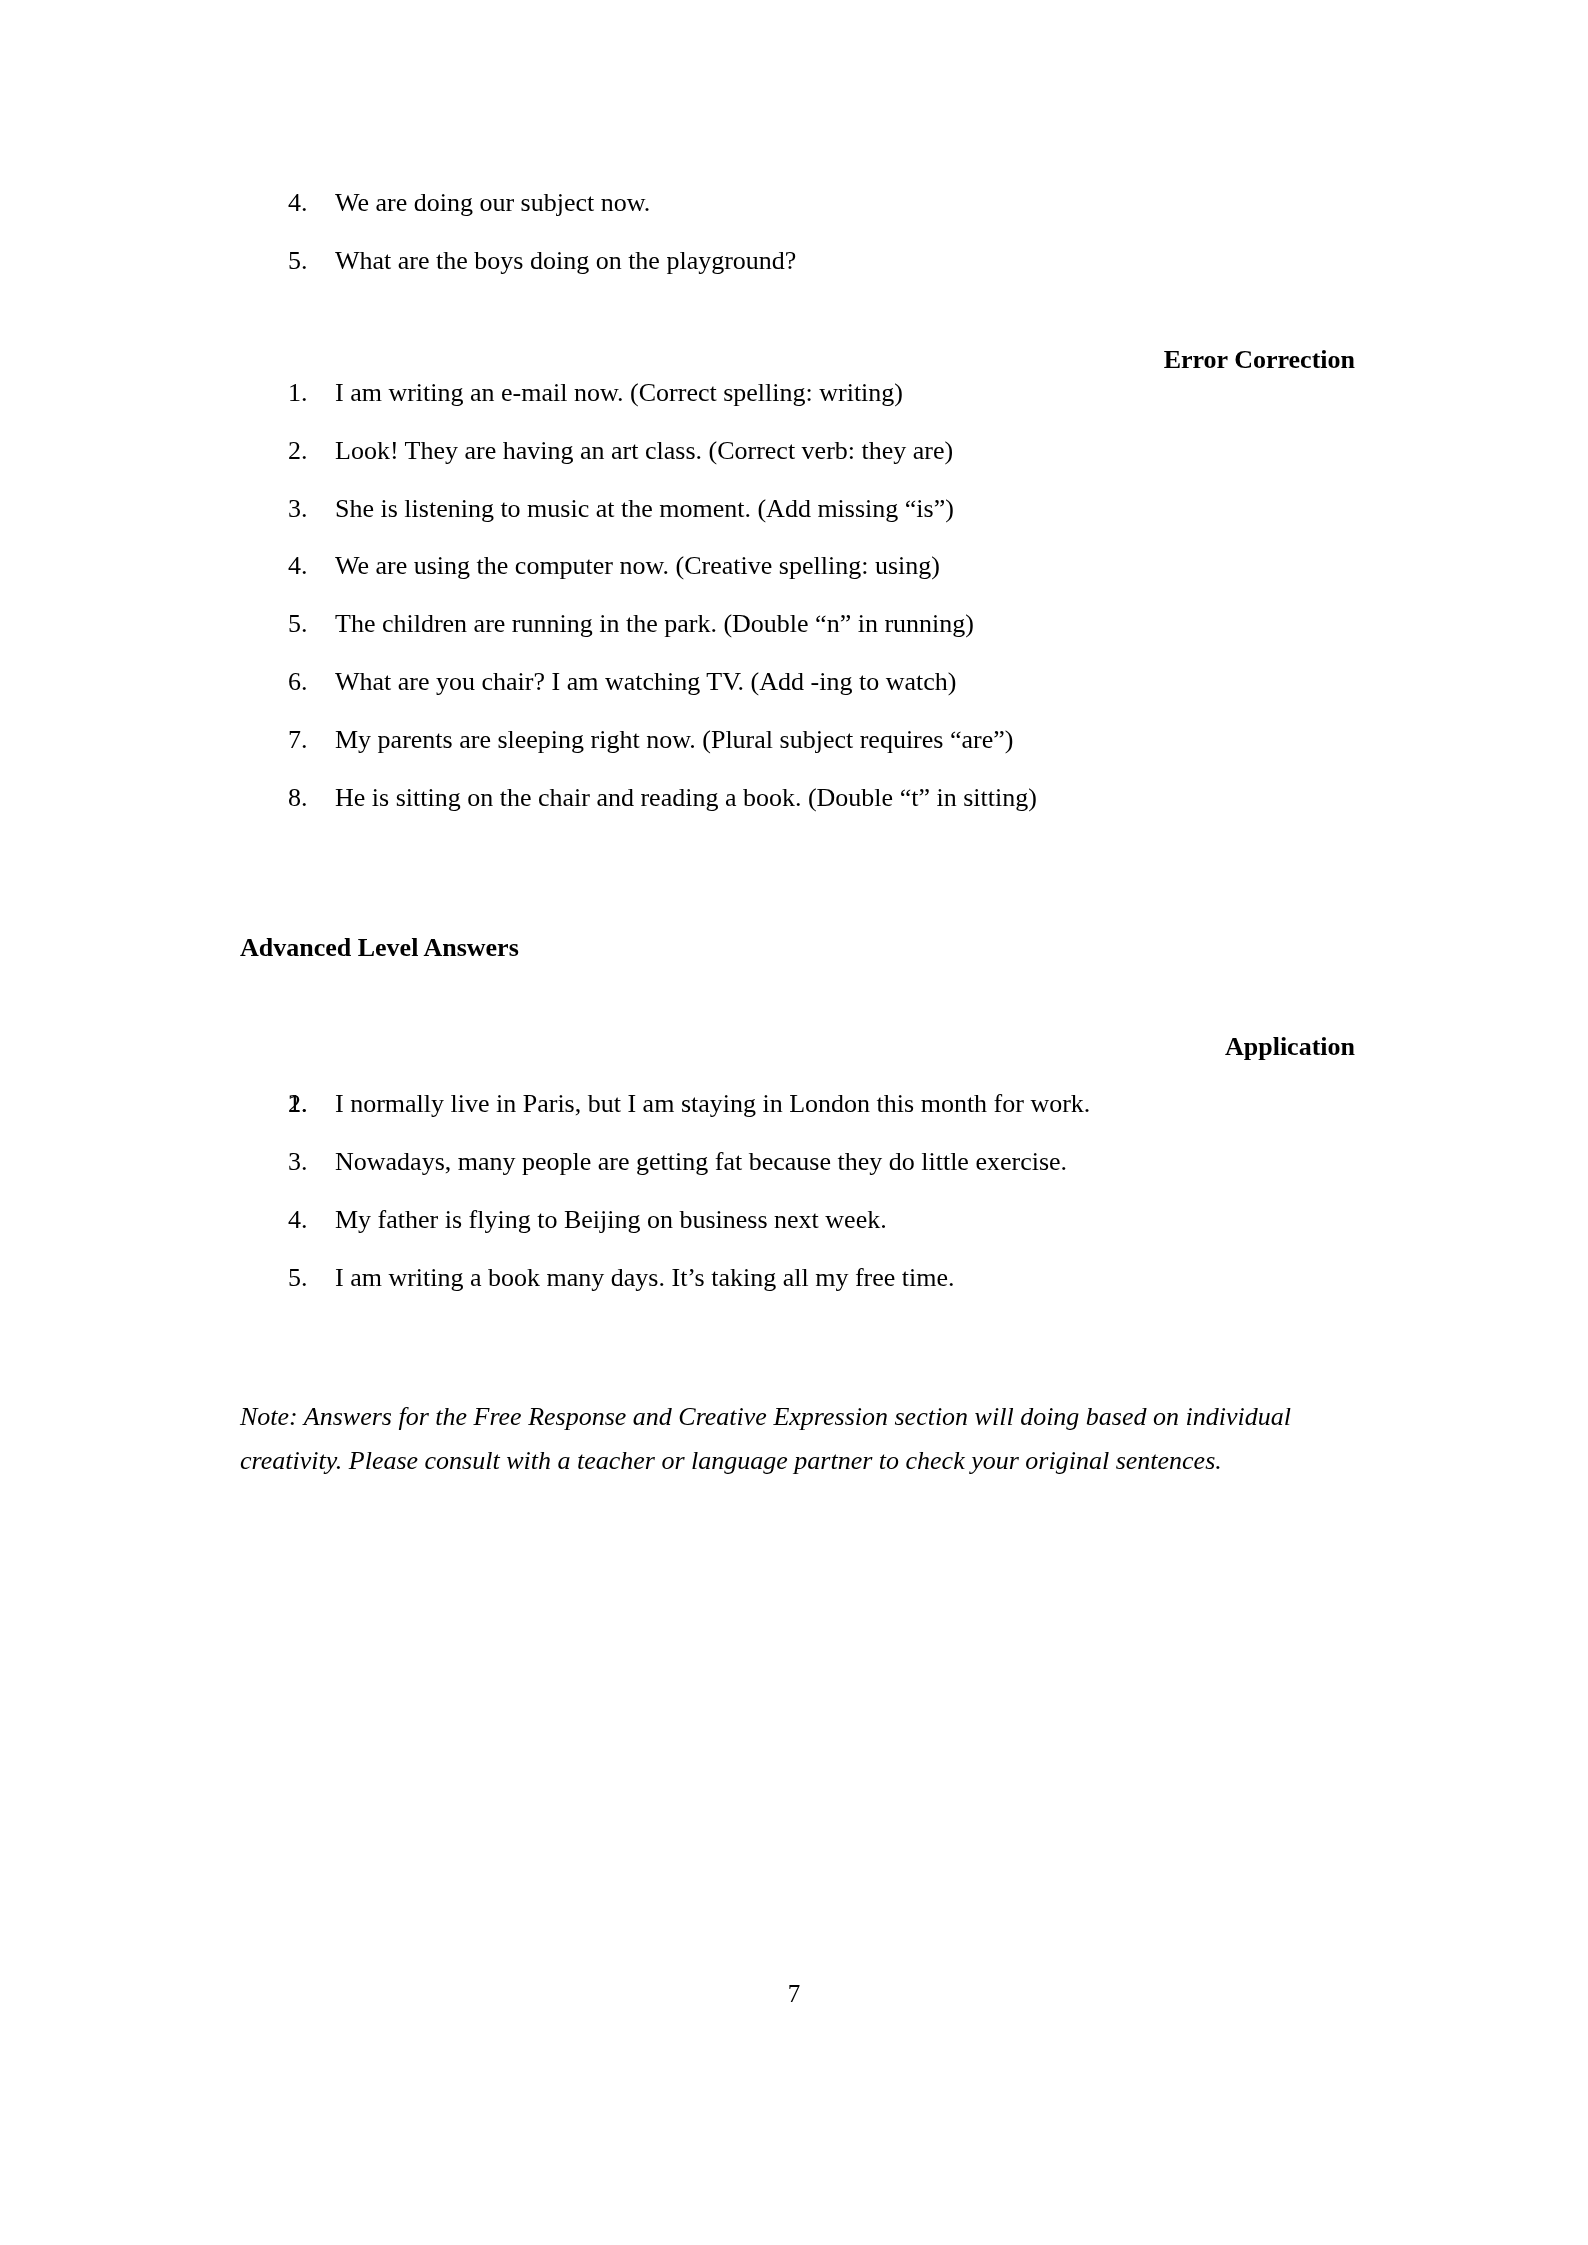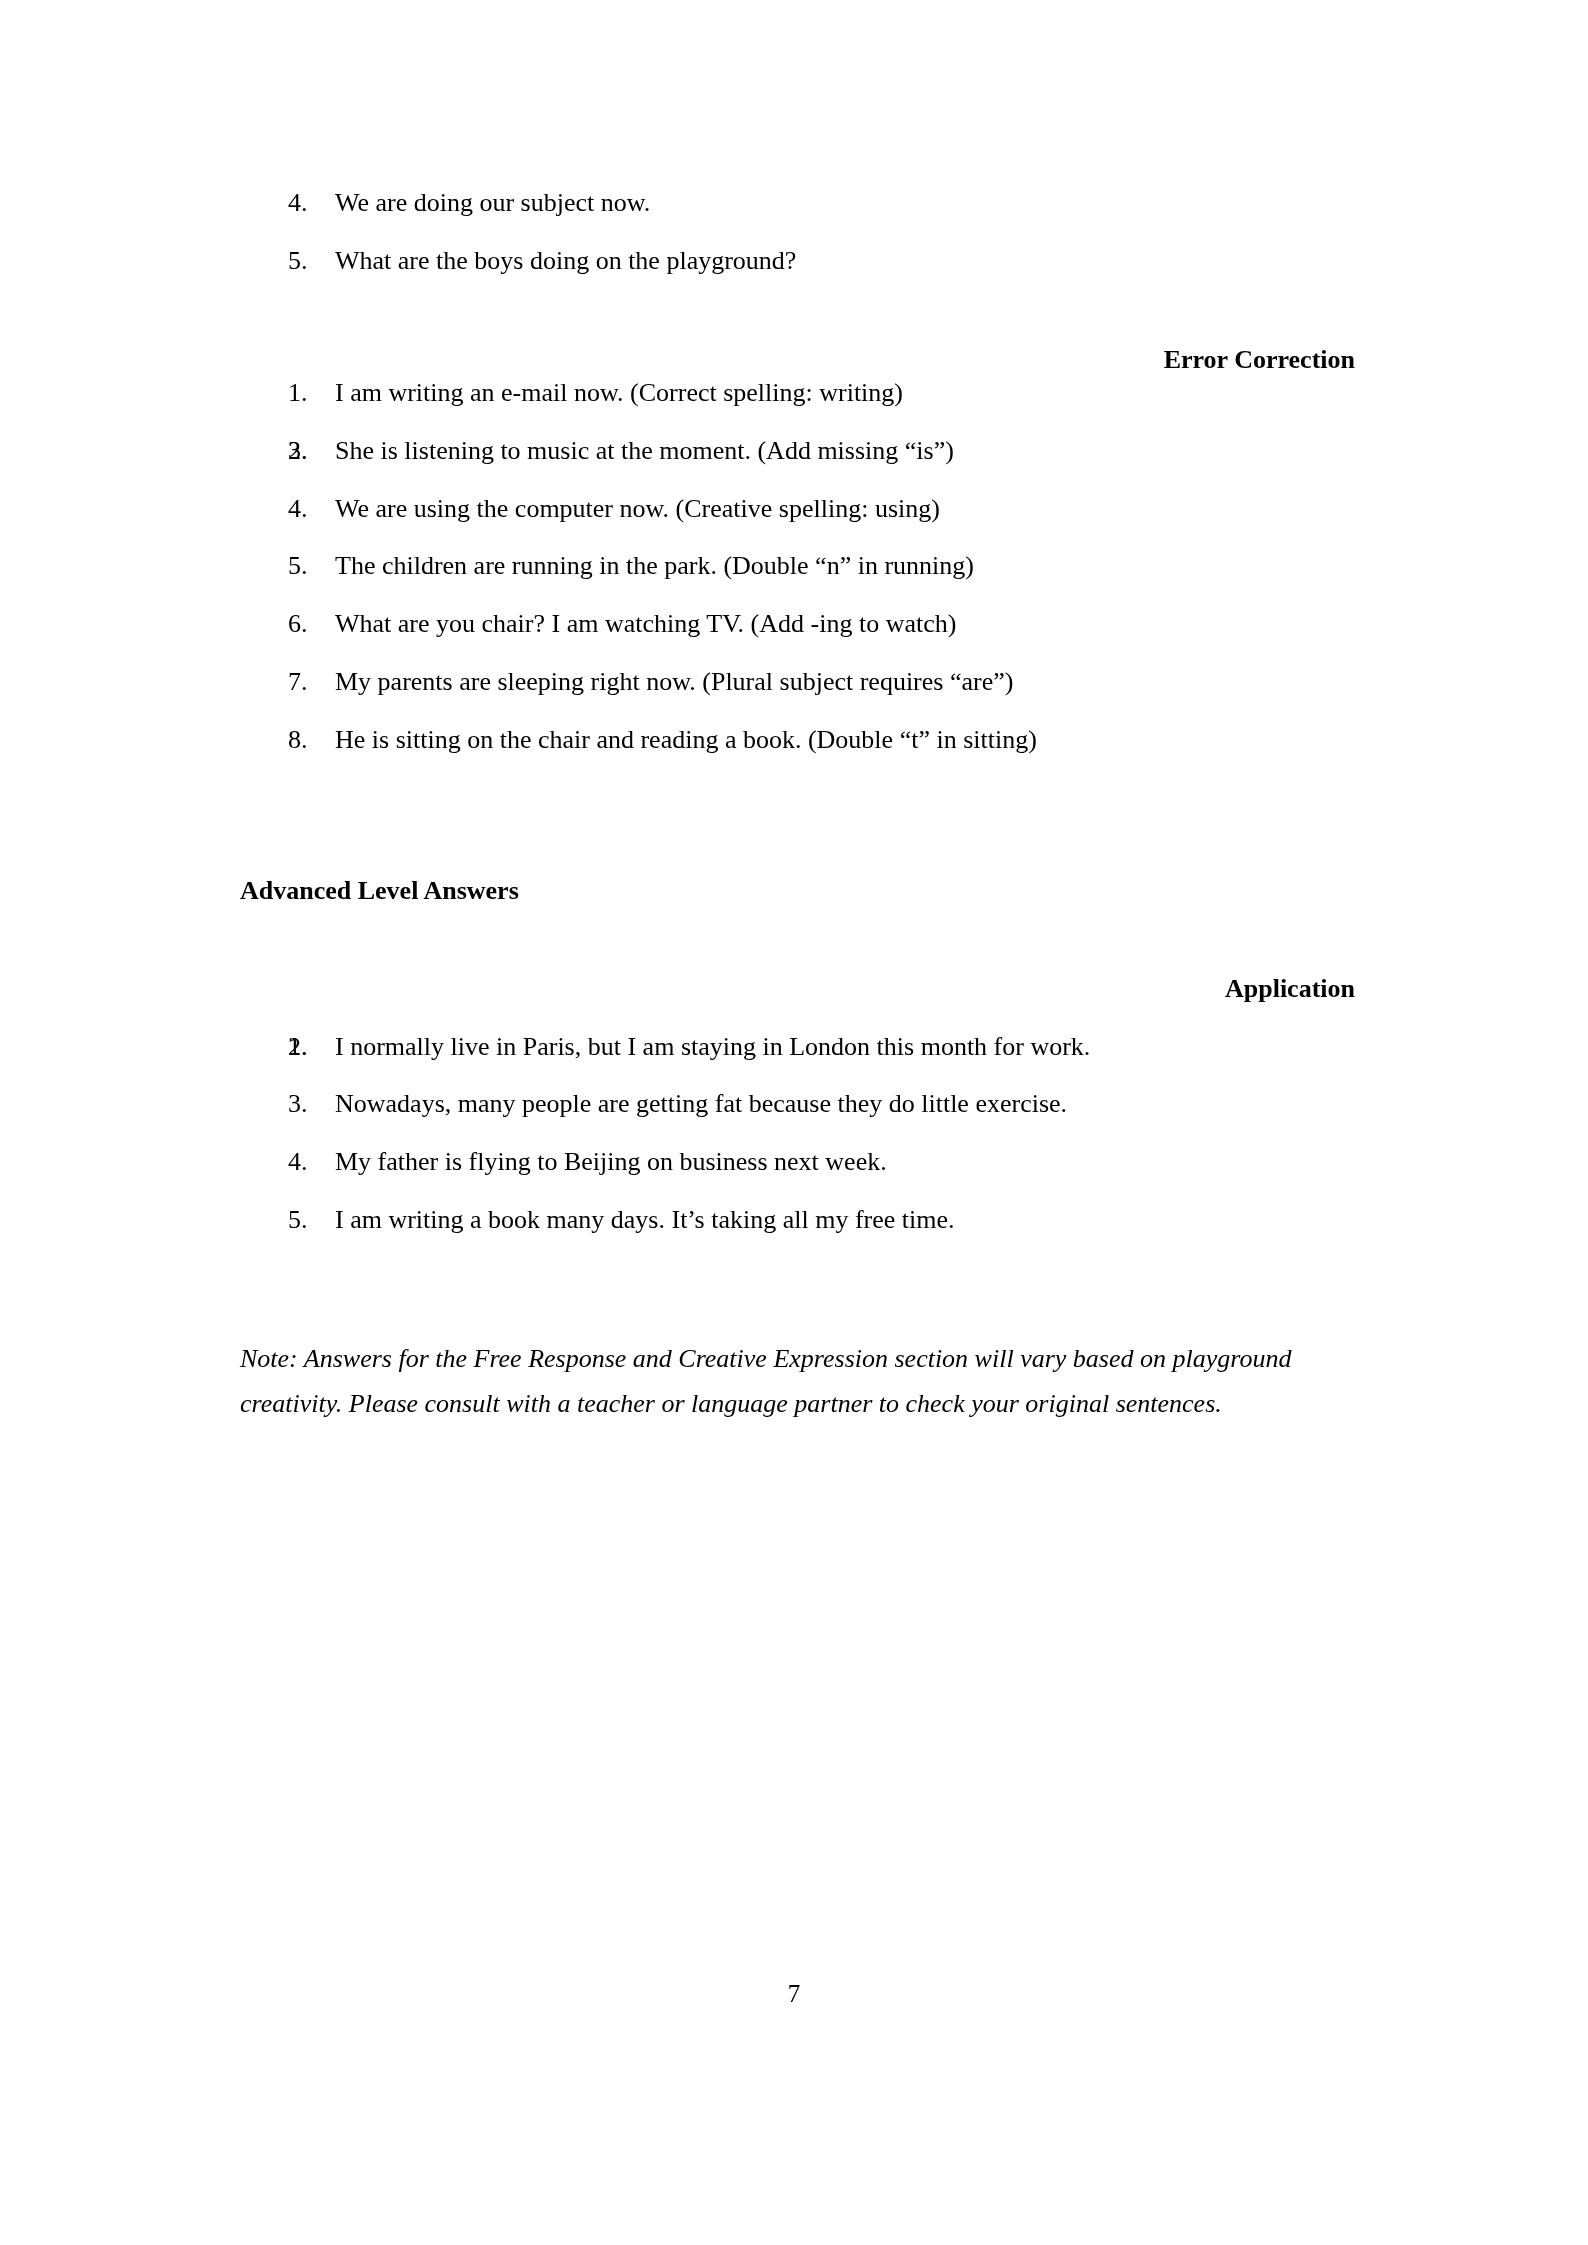--- a/index.html
+++ b/index.html
@@ -92,20 +92,21 @@
 
     <div class="heading gap-before-lg">Error Correction</div>
 
     <ol class="answers list-block">
       <li>
         <span class="marker">1.</span>
         <span>I am writing an e-mail now. (Correct spelling: writing)</span>
       </li>
       <li>
         <span class="marker">2.</span>
+        <span>Look! They are having an art class. (Correct verb: they are)</span>
       </li>
       <li>
         <span class="marker">3.</span>
         <span>She is listening to music at the moment. (Add missing “is”)</span>
       </li>
       <li>
         <span class="marker">4.</span>
         <span>We are using the computer now. (Creative spelling: using)</span>
       </li>
       <li>
@@ -146,19 +147,19 @@
         <span class="marker">4.</span>
         <span>My father is flying to Beijing on business next week.</span>
       </li>
       <li>
         <span class="marker">5.</span>
         <span>I am writing a book many days. It’s taking all my free time.</span>
       </li>
     </ol>
 
     <div class="note-block">
-      <p class="note">Note: Answers for the Free Response and Creative Expression section will vary based on playground creativity. Please consult with a teacher or language partner to check your original sentences.</p>
+      <p class="note">Note: Answers for the Free Response and Creative Expression section will doing based on individual creativity. Please consult with a teacher or language partner to check your original sentences.</p>
     </div>
 
   </div>
 
   <div class="page-number">7</div>
 </div>
 
 </body></html>

